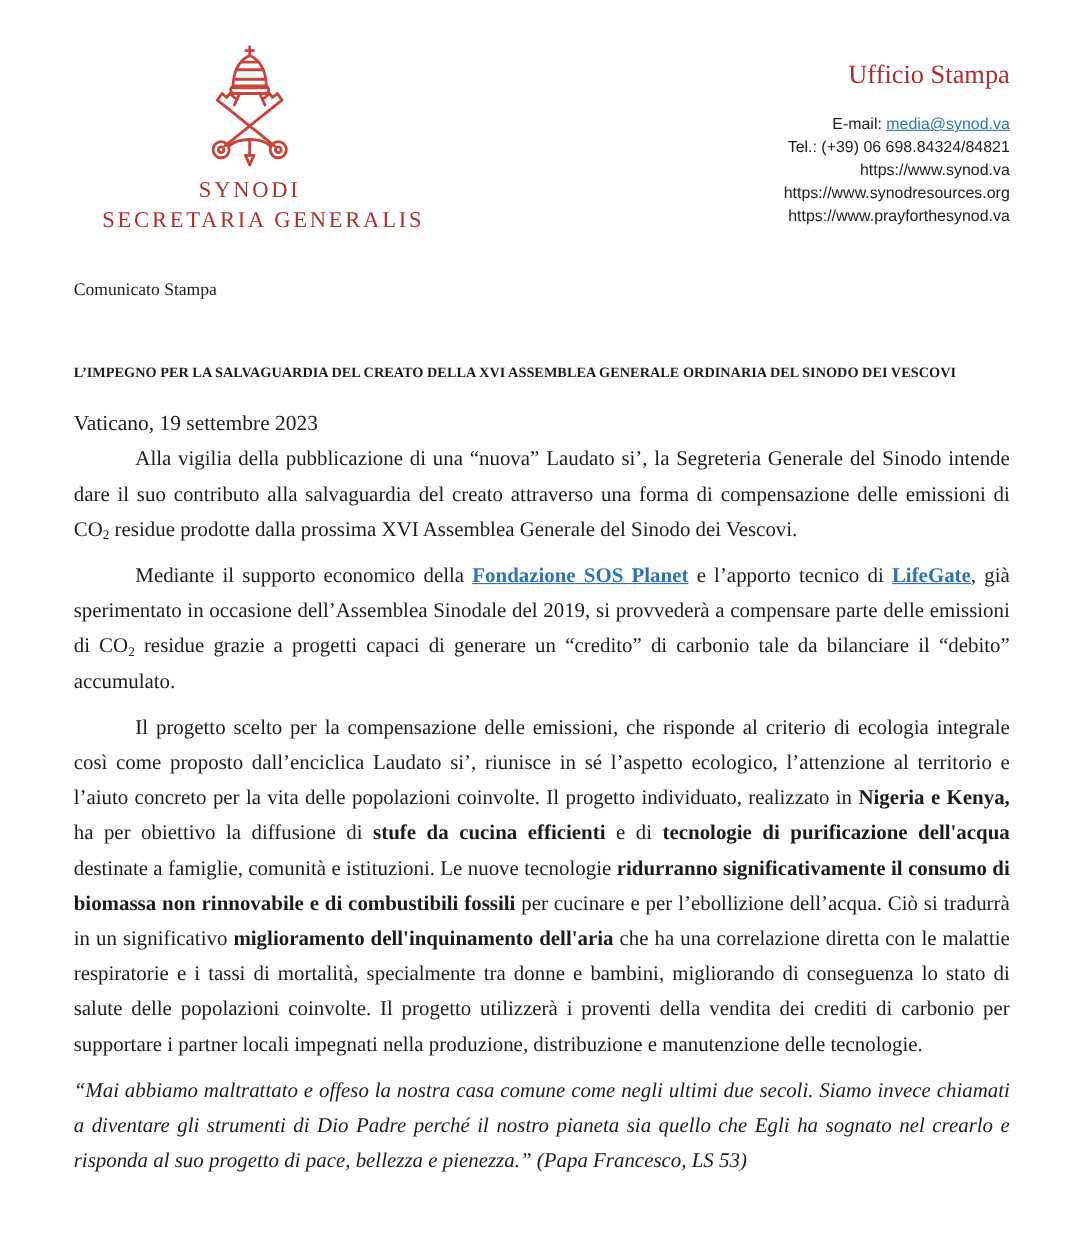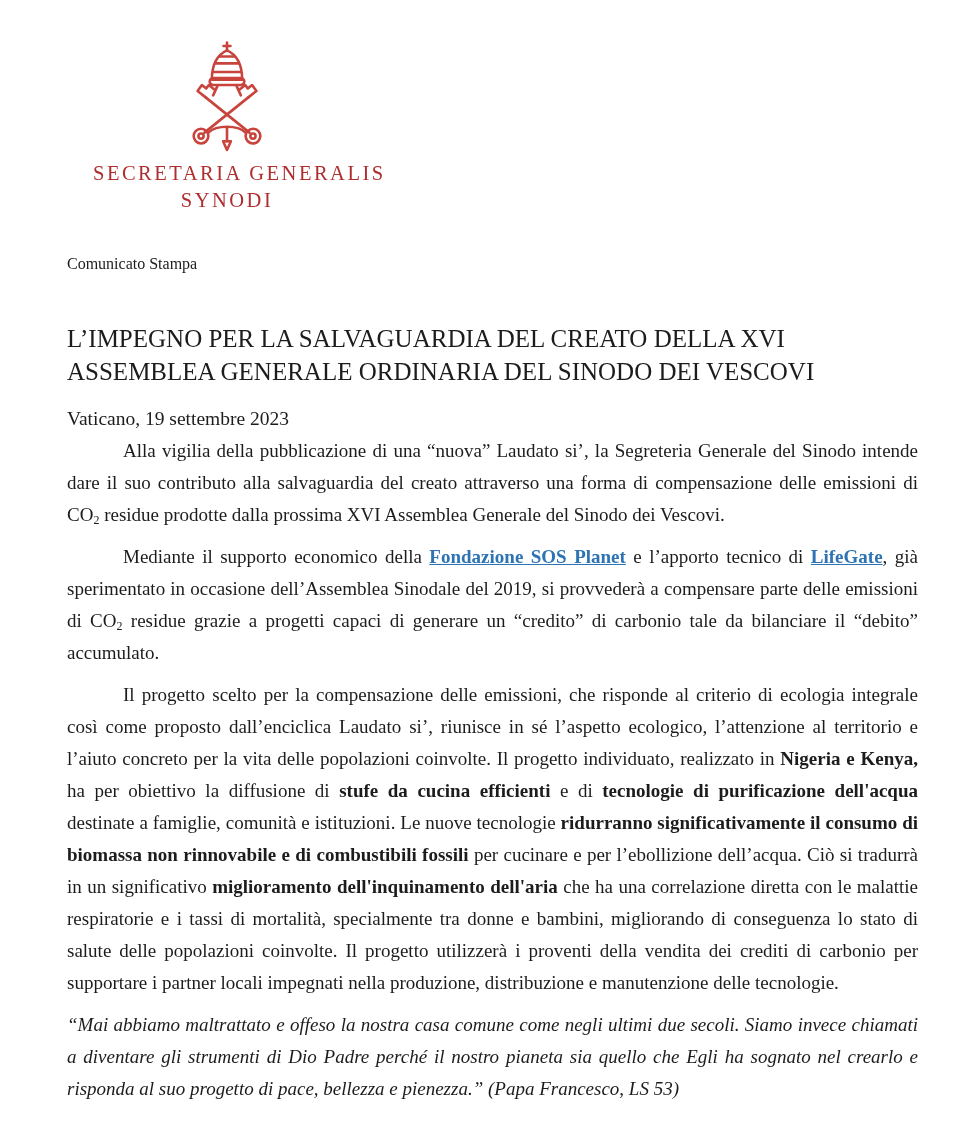--- a/index.html
+++ b/index.html
@@ -23,21 +23,21 @@
   .rightcol{text-align:right;padding-top:14px;}
   .office{color:#B02B30;font-size:24px;line-height:28px;font-weight:400;}
   .contact{
     margin-top:21px;font-family:"Liberation Sans", sans-serif;
     font-size:14.5px;line-height:21px;color:#1c1c1c;
   }
   .contact a{color:#2E74B5;text-decoration:underline;}
 
   
   .kicker{margin-top:34px;font-size:16px;}
-  .headline{margin-top:42px;font-weight:normal;font-size:25px;line-height:33px;text-align:left;}
+  .headline{margin-top:42px;font-weight:bold;font-size:13px;line-height:33px;text-align:left;}
   .dateline{margin-top:15px;font-weight:normal;font-size:19.5px;}
   .bodytext p{margin:0 0 10px 0;text-align:justify;}
   .bodytext p.indent{text-indent:56px;}
   .para-first{margin-top:46px;}
   .para-gap{margin-top:30px;}
   .quote{margin-top:2px;font-style:italic;}
 
   
   .b{font-weight:bold;}
   .i{}
@@ -74,26 +74,34 @@
           <circle cx="30" cy="111" r="8.5"></circle>
           <circle cx="90" cy="111" r="3"></circle>
           <circle cx="30" cy="111" r="3"></circle>
 
           <path d="M38.5 107 C48 98 72 98 81.5 107"></path>
           <path d="M60 102 v15"></path>
           <path d="M55.5 117 h9 l-4.5 10 z"></path>
         </g>
       </svg>
       <div class="orgname">
+        <div>SYNODI</div>
         <div>SECRETARIA GENERALIS</div>
-        <div>SYNODI</div>
       </div>
     </div>
 
     <div class="rightcol">
+      <div class="office">Ufficio Stampa</div>
+      <div class="contact">
+        <div><span>E-mail: </span><a href="#">media@synod.va</a></div>
+        <div>Tel.: (+39) 06 698.84324/84821</div>
+        <div>https://www.synod.va</div>
+        <div>https://www.synodresources.org</div>
+        <div>https://www.prayforthesynod.va</div>
+      </div>
     </div>
   </div>
 
   <div class="kicker">Comunicato Stampa</div>
 
   <div class="headline">L’IMPEGNO PER LA SALVAGUARDIA DEL CREATO DELLA XVI ASSEMBLEA GENERALE ORDINARIA DEL SINODO DEI VESCOVI</div>
 
   <div class="dateline">Vaticano, 19 settembre 2023</div>
 
   <div class="bodytext">

